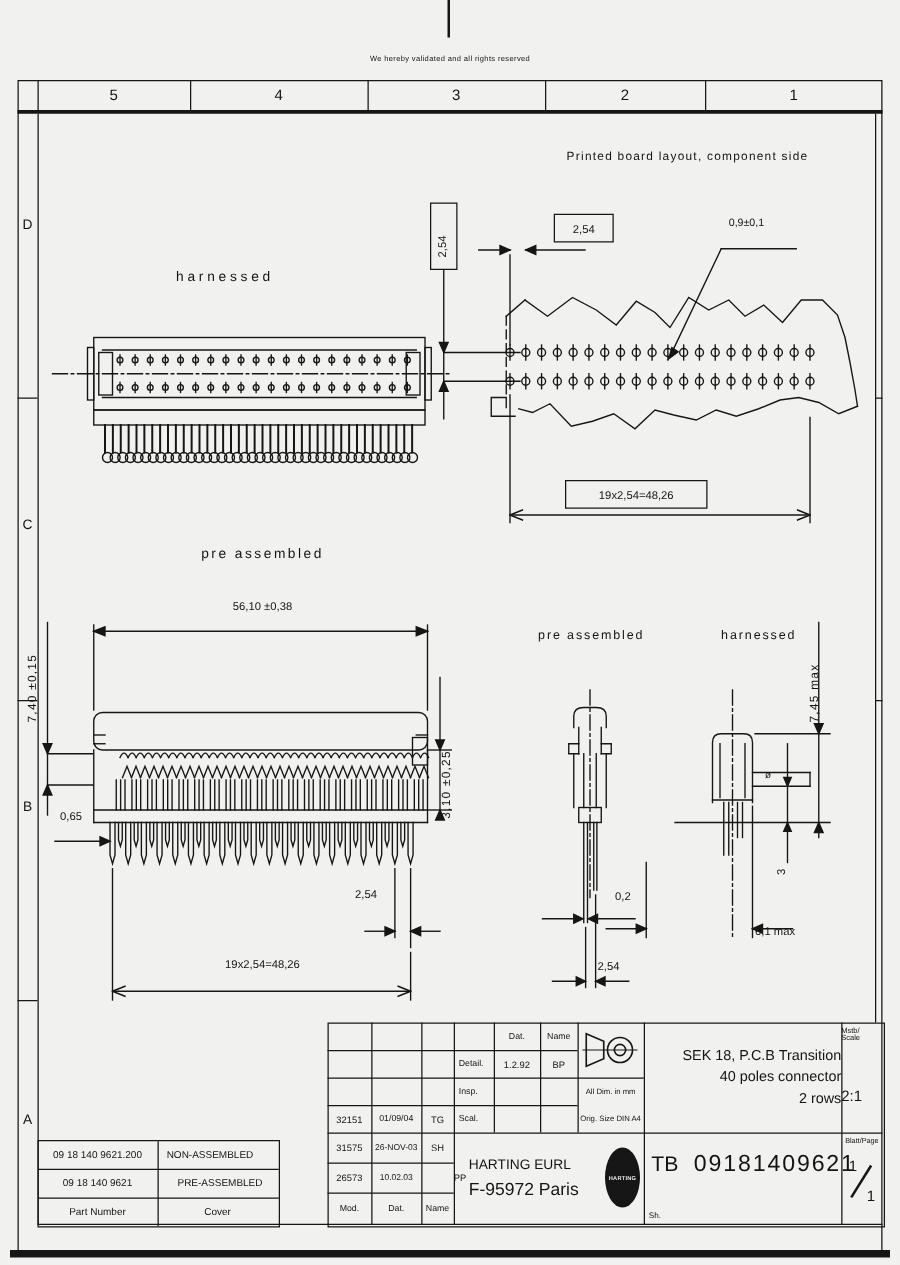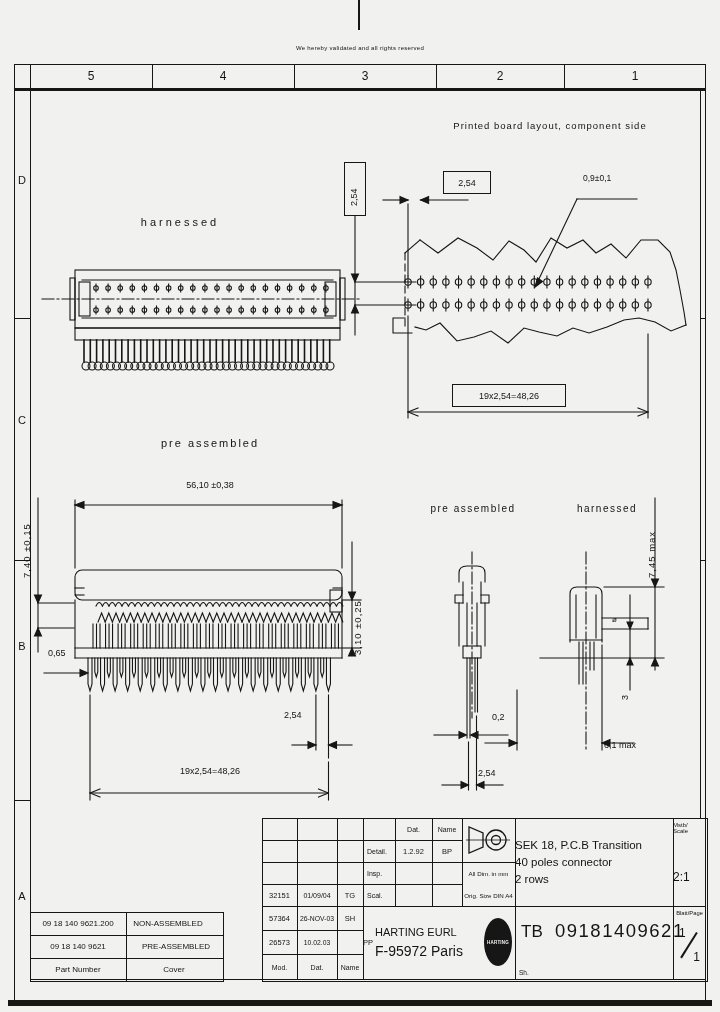--- a/index.html
+++ b/index.html
@@ -903,39 +903,39 @@
 </svg>
 
 <div class="abs" style="left:462px;top:862px;width:53px;height:44px;display:flex;flex-direction:column;justify-content:space-around;align-items:center">
   <span style="font-size:6.2px;white-space:nowrap">All Dim. in mm</span>
   <span style="font-size:6.2px;white-space:nowrap">Orig. Size DIN A4</span>
 </div>
 
 <div class="cell" style="left:262px;top:884px;width:35px;height:22px;font-size:7.5px">32151</div>
 <div class="cell" style="left:297px;top:884px;width:40px;height:22px;font-size:7px">01/09/04</div>
 <div class="cell" style="left:337px;top:884px;width:26px;height:22px;font-size:7.5px">TG</div>
-<div class="cell" style="left:262px;top:906px;width:35px;height:24px;font-size:7.5px">57364</div>
+<div class="cell" style="left:262px;top:906px;width:35px;height:24px;font-size:7.5px">31575</div>
 <div class="cell" style="left:297px;top:906px;width:40px;height:24px;font-size:6.8px">26-NOV-03</div>
 <div class="cell" style="left:337px;top:906px;width:26px;height:24px;font-size:7.5px">SH</div>
 <div class="cell" style="left:262px;top:930px;width:35px;height:24px;font-size:7.5px">26573</div>
 <div class="cell" style="left:297px;top:930px;width:40px;height:24px;font-size:6.8px">10.02.03</div>
 <div class="cell" style="left:355px;top:930px;width:26px;height:24px;font-size:7.5px">PP</div>
 <div class="cell" style="left:262px;top:954px;width:35px;height:26px;font-size:7px">Mod.</div>
 <div class="cell" style="left:297px;top:954px;width:40px;height:26px;font-size:7px">Dat.</div>
 <div class="cell" style="left:337px;top:954px;width:26px;height:26px;font-size:7px">Name</div>
 
 <div class="abs" style="left:363px;top:906px;width:152px;height:74px">
   <div style="position:absolute;left:12px;top:20px;font-size:11px">HARTING EURL</div>
   <div style="position:absolute;left:12px;top:37px;font-size:14px">F-95972 Paris</div>
   <div style="position:absolute;right:3px;top:12px;width:28px;height:48px;background:#161616;border-radius:50%;display:flex;align-items:center;justify-content:center">
     <span style="color:#f1f1ef;font-size:4.5px;font-weight:bold;letter-spacing:.2px">HARTING</span>
   </div>
 </div>
 
-<div class="abs" style="left:515px;top:818px;width:158px;height:88px;display:flex;flex-direction:column;justify-content:center;align-items:flex-start;gap:5px">
+<div class="abs" style="left:515px;top:818px;width:158px;height:88px;display:flex;flex-direction:column;justify-content:center;align-items:flex-end;gap:5px">
   <div style="font-size:11.5px;white-space:nowrap">SEK 18, P.C.B Transition</div>
   <div style="font-size:11.5px;white-space:nowrap">40 poles connector</div>
   <div style="font-size:11.5px;white-space:nowrap">2 rows</div>
 </div>
 
 <div class="abs" style="left:673px;top:818px;width:33px;height:88px;">
   <div style="font-size:6px;margin-top:4px">Mstb/</div>
   <div style="font-size:6px">Scale</div>
   <div style="font-size:12px;margin-top:36px">2:1</div>
 </div>

